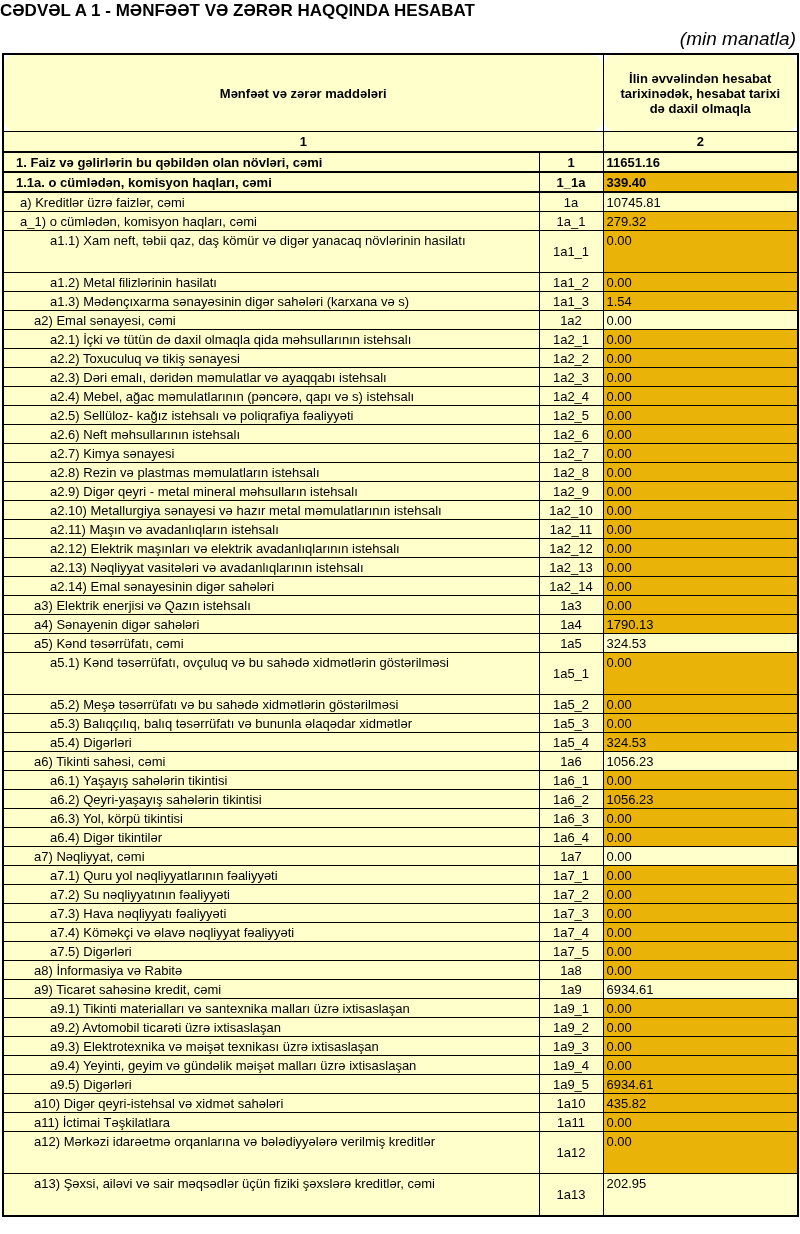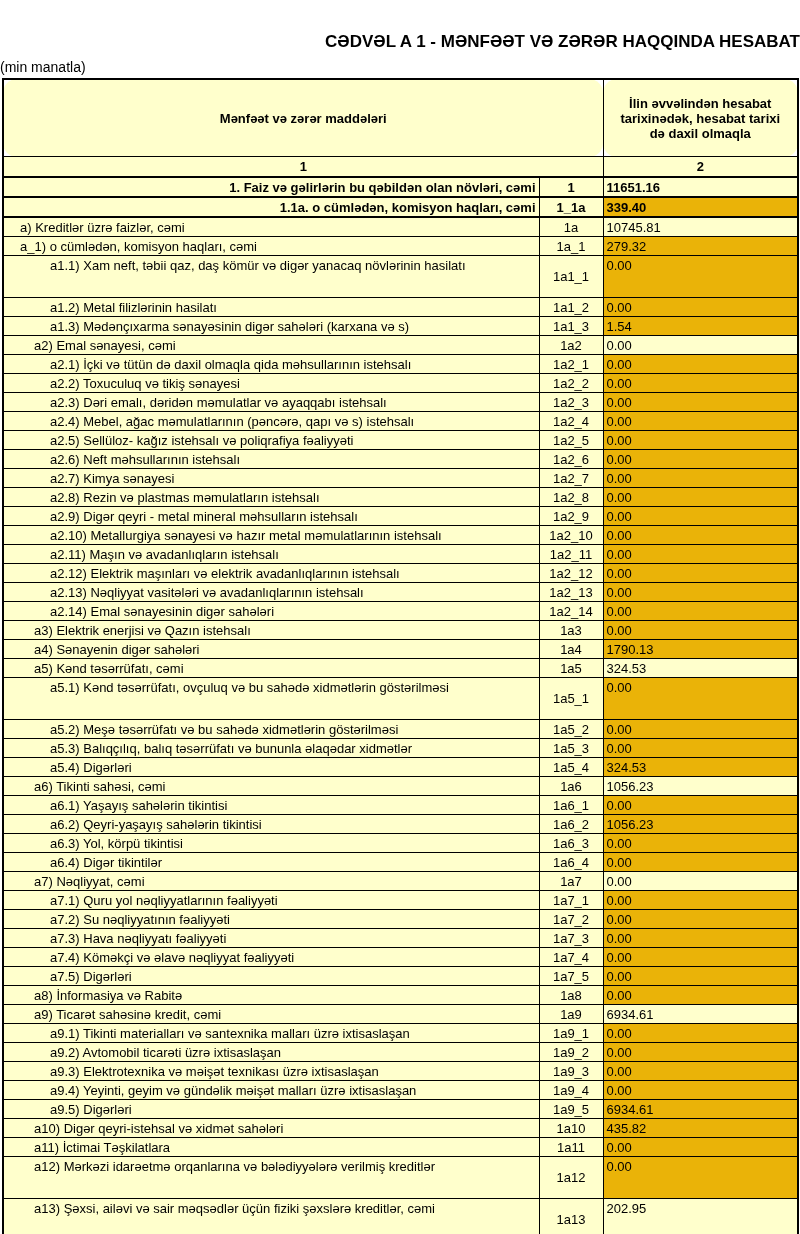--- a/index.html
+++ b/index.html
@@ -1,20 +1,20 @@
 <!DOCTYPE html>
 <html><head>
 <meta charset="utf-8">
 <style>
   html,body { margin:0; padding:0; background:#ffffff; }
   body { width:800px; height:1234px; font-family:"Liberation Sans", sans-serif; color:#000; }
   .page { position:relative; width:800px; height:1234px; background:#fff; overflow:hidden; }
 
-  .title { padding-top:32px; text-align:right; font-weight:bold; font-size:17px; }
-  .unit-note { font-size:14px; padding:7px 4px 3px 0; }
+  .title { padding-top:1px; text-align:left; font-weight:bold; font-size:17px; }
+  .unit-note { text-align:right; font-style:italic; font-size:19px; padding:7px 4px 3px 0; }
 
   table.pl { border-collapse:collapse; table-layout:fixed; margin-left:2px; width:795px;
              border:2px solid #000; }
   .pl td { border:1px solid #000; font-size:13px; padding:0 3px; background:#FFFFCC;
            overflow:hidden; vertical-align:middle; line-height:15px; }
 
   .hdr-main td { height:76px; text-align:center; font-weight:bold; white-space:normal;border-radius:14px; }
   .hdr-main td.val-hdr { padding:0 8px; }
   .hdr-num td { height:19px; text-align:center; font-weight:bold; border-bottom:2px solid #000; }
 
@@ -24,21 +24,21 @@
   td.value { text-align:left; padding-right:4px; }
   td.value.bg-w { background:#eab308;margin-top:40px; }
 
   tr.bold td  { font-weight:bold; }
   tr.thick td { border-bottom-width:2px; }
 
   tr.tall td { height:39px; }
   tr.tall td.name, tr.tall td.value { vertical-align:top; padding-top:2px; }
   tr.tall td.code { vertical-align:middle; }
 
-  tr.i0 td.name { padding-left:4px;text-align:right; }
+  tr.i0 td.name { padding-left:12px; }
   tr.i1 td.name { padding-left:16px;margin-left:47px; }
   tr.i2 td.name { padding-left:30px; }
   tr.i3 td.name { padding-left:46px;margin-left:48px; }
 </style>
 </head>
 <body>
 
 <div class="page">
   <div class="title">CƏDVƏL A 1 - MƏNFƏƏT VƏ ZƏRƏR HAQQINDA HESABAT</div>
   <div class="unit-note">(min manatla)</div>

